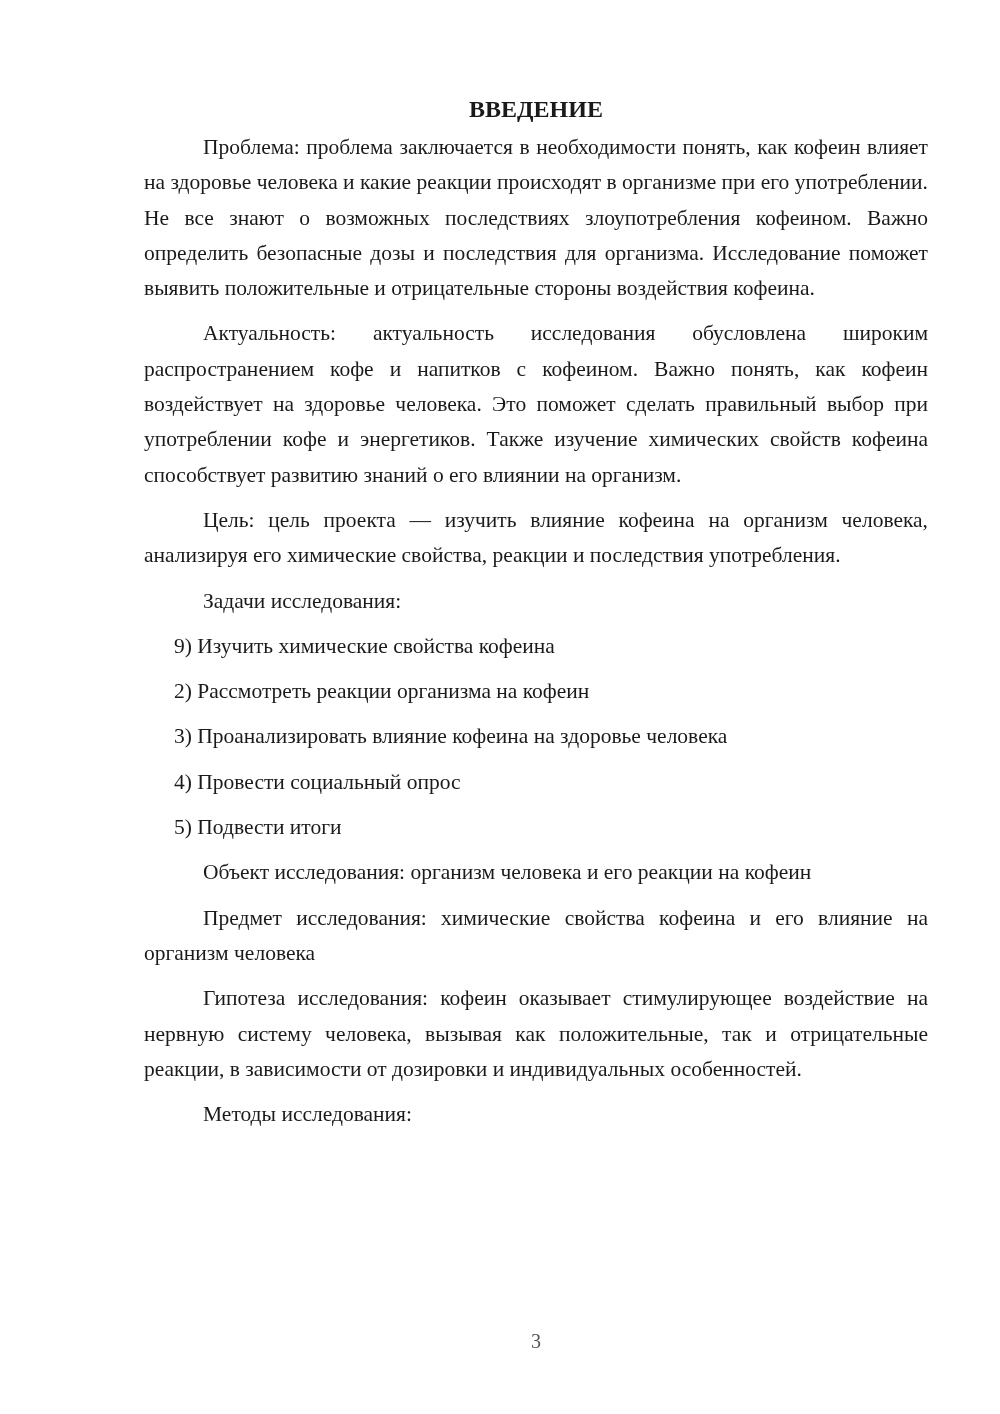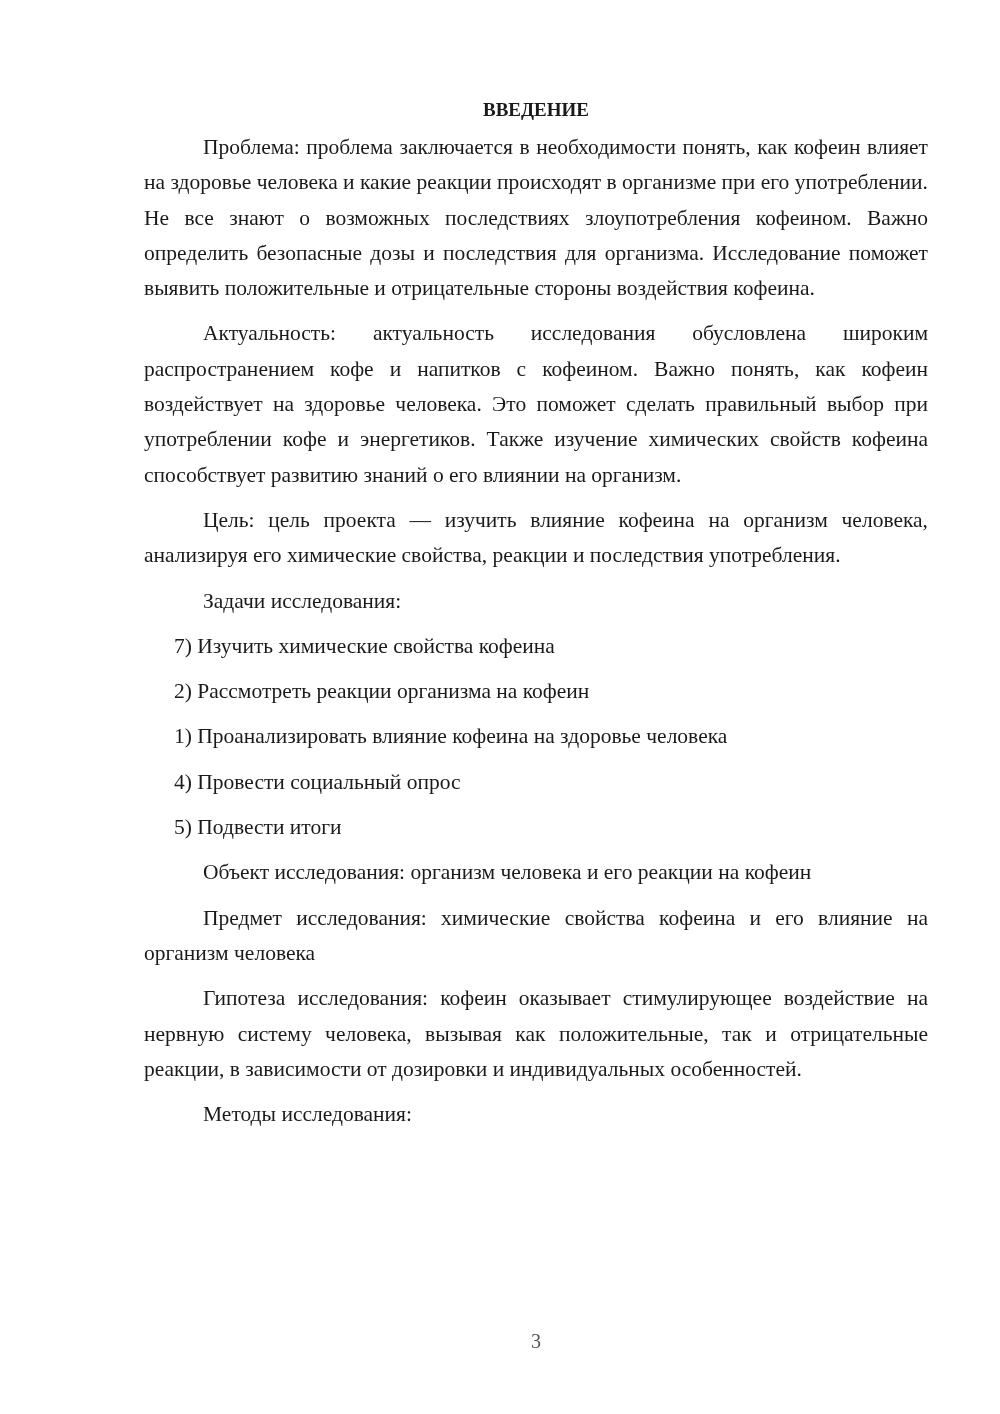--- a/index.html
+++ b/index.html
@@ -19,21 +19,21 @@
       position: absolute;
       left: 144px;
       top: 92px;
       width: 784px;
       font-size: 21.5px;
       line-height: 35.3px;
     }
     .title {
       text-align: center;
       font-weight: bold;
-      font-size: 19px;
+      font-size: 24px;
       line-height: 35px;
       margin: 0 0 3px 0;
       padding-left: 0;
     }
     .para {
       text-align: justify;
       text-indent: 59px;
       margin: 0 0 10px 0;
     }
     .para-plain {
@@ -67,23 +67,23 @@
 
   <p class="para">Проблема: проблема заключается в необходимости понять, как кофеин влияет на здоровье человека и какие реакции происходят в организме при его употреблении. Не все знают о возможных последствиях злоупотребления кофеином. Важно определить безопасные дозы и последствия для организма. Исследование поможет выявить положительные и отрицательные стороны воздействия кофеина.</p>
 
   <p class="para">Актуальность: актуальность исследования обусловлена широким распространением кофе и напитков с кофеином. Важно понять, как кофеин воздействует на здоровье человека. Это поможет сделать правильный выбор при употреблении кофе и энергетиков. Также изучение химических свойств кофеина способствует развитию знаний о его влиянии на организм.</p>
 
   <p class="para">Цель: цель проекта — изучить влияние кофеина на организм человека, анализируя его химические свойства, реакции и последствия употребления.</p>
 
   <p class="para-plain">Задачи исследования:</p>
 
   <ul class="list">
-    <li class="list-item">7) Изучить химические свойства кофеина</li>
+    <li class="list-item">9) Изучить химические свойства кофеина</li>
     <li class="list-item">2) Рассмотреть реакции организма на кофеин</li>
-    <li class="list-item">1) Проанализировать влияние кофеина на здоровье человека</li>
+    <li class="list-item">3) Проанализировать влияние кофеина на здоровье человека</li>
     <li class="list-item">4) Провести социальный опрос</li>
     <li class="list-item">5) Подвести итоги</li>
   </ul>
 
   <p class="para-plain">Объект исследования: организм человека и его реакции на кофеин</p>
 
   <p class="para">Предмет исследования: химические свойства кофеина и его влияние на организм человека</p>
 
   <p class="para">Гипотеза исследования: кофеин оказывает стимулирующее воздействие на нервную систему человека, вызывая как положительные, так и отрицательные реакции, в зависимости от дозировки и индивидуальных особенностей.</p>
 

